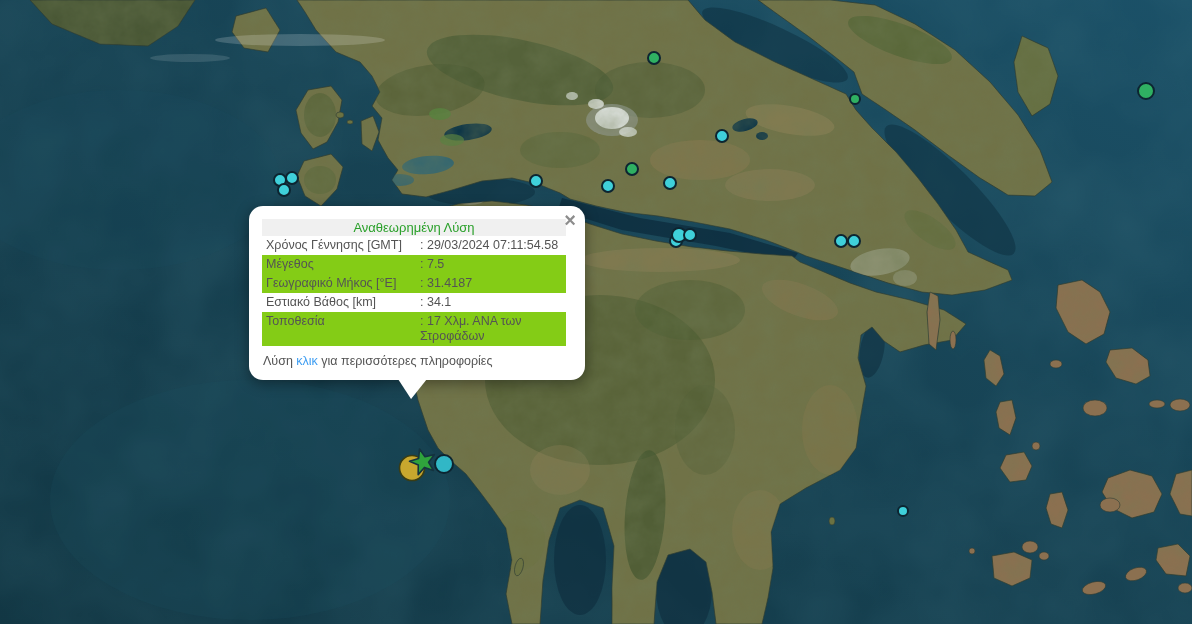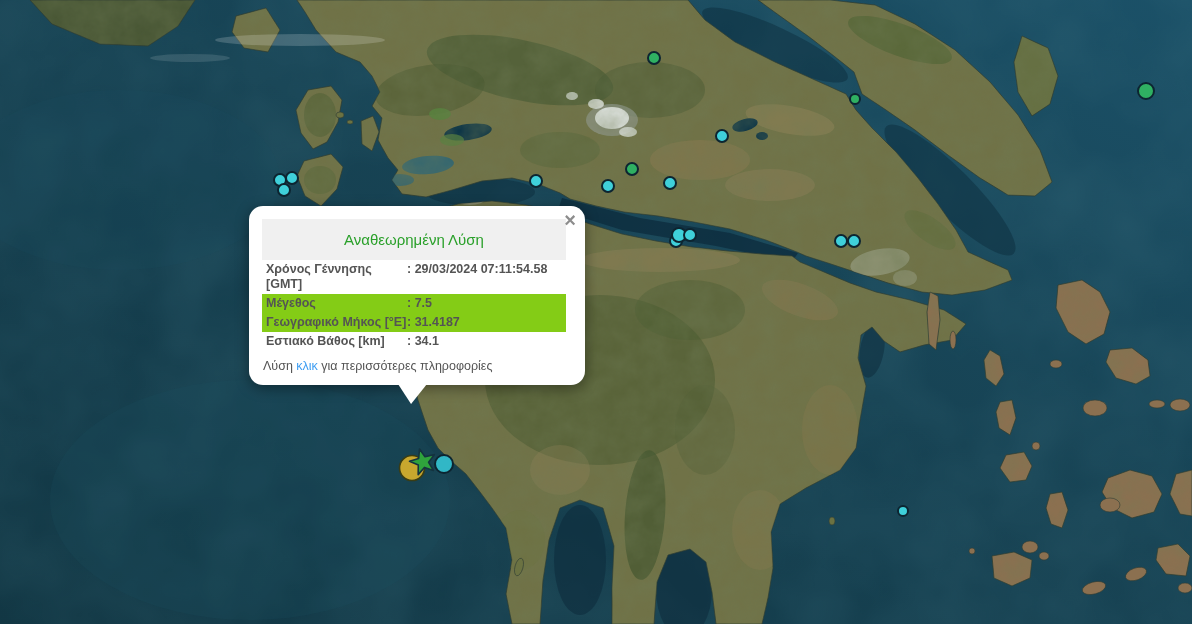--- a/index.html
+++ b/index.html
@@ -13,25 +13,25 @@
   .selected-marker{position:absolute;left:385px;top:438px;z-index:6;}
   .epicenter{fill:var(--c-epicenter_yellow,#c8a72e);stroke:#3a3d14;stroke-width:1.6;}
   .star{fill:var(--c-star,#2fa33c);stroke:#14333f;stroke-width:1.6;stroke-linejoin:round;}
   
   .popup{position:absolute;left:249px;top:206px;width:336px;box-sizing:border-box;
     background:#fff;border-radius:14px;padding:13px 19px 11px 13px;z-index:10;
     box-shadow:0 3px 14px rgba(0,0,0,.4);color:#545454;font-size:12.5px;line-height:15px;}
   .popup-tail{position:absolute;left:149px;bottom:-19px;width:29px;height:20px;background:#fff;
     -webkit-clip-path:polygon(0 0,100% 0,45% 100%);clip-path:polygon(0 0,100% 0,45% 100%);}
   .ptitle{background:#f0f0f0;color:var(--c-title_green,#2aa02a);text-align:center;
-    font-size:15px;padding:13px 2px;}
-  .prow{display:flex;align-items:flex-start;padding:2px 4px;font-weight:bold;}
+    font-size:13px;padding:1px 2px;}
+  .prow{display:flex;align-items:flex-start;padding:2px 4px;}
   .prow.alt{background:#84cc16;}
   .plabel{width:141px;flex:0 0 141px;}
-  .pvalue{flex:1;}
+  .pvalue{flex:1;margin-left:13px;}
   .pfooter{margin-top:6px;padding:2px 0 0 1px;}
   .pfooter a{color:var(--c-link_blue,#3d9df2);text-decoration:none;cursor:pointer;margin-top:36px;}
   .pclose{position:absolute;top:5px;right:9px;color:#8d8d8d;font-size:20px;font-weight:bold;
     line-height:18px;cursor:pointer;font-family:"Liberation Sans",sans-serif;}
 </style>
 </head>
 <body>
 
 <div class="map">
 
@@ -232,18 +232,22 @@
       <span class="pvalue">: 7.5</span>
     </div>
     <div class="prow alt">
       <span class="plabel">Γεωγραφικό Μήκος [°E]</span>
       <span class="pvalue">: 31.4187</span>
     </div>
     <div class="prow">
       <span class="plabel">Εστιακό Βάθος [km]</span>
       <span class="pvalue">: 34.1</span>
     </div>
+    <div class="prow alt">
+      <span class="plabel">Τοποθεσία</span>
+      <span class="pvalue">: 17 Χλμ. ΑΝΑ των Στροφάδων</span>
+    </div>
 
     <div class="pfooter"><span>Λύση </span><a>κλικ</a><span> για περισσότερες πληροφορίες</span></div>
 
     <div class="popup-tail"></div>
   </div>
 </div>
 
 </body></html>

